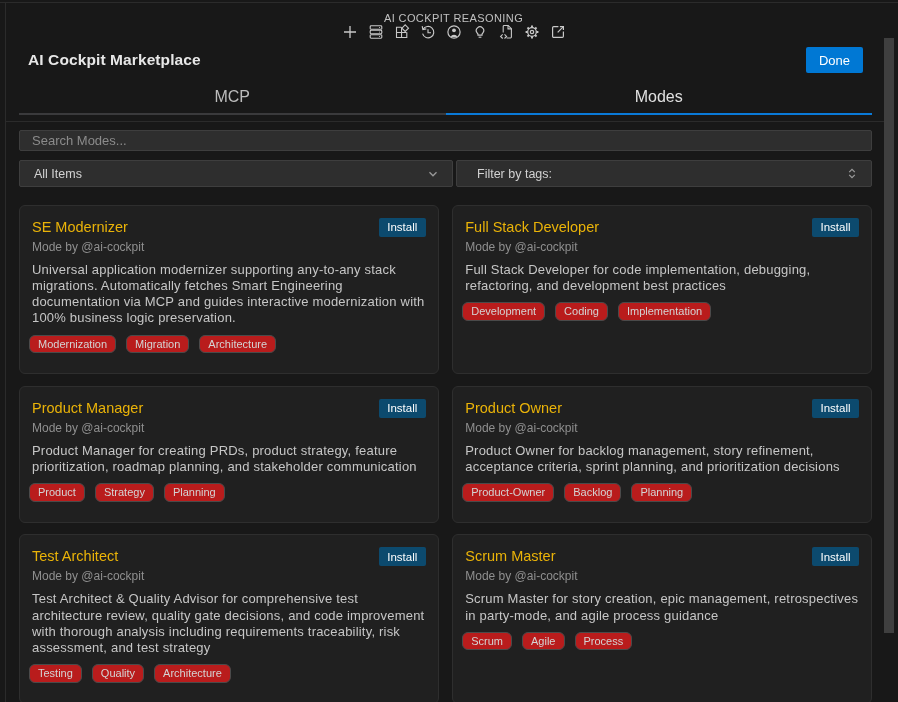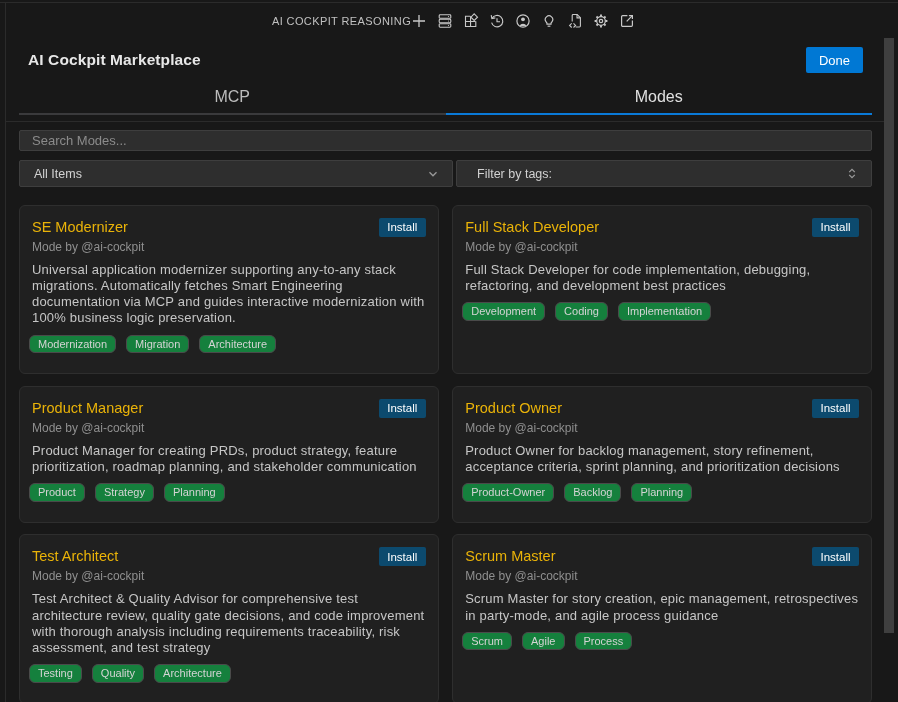--- a/index.html
+++ b/index.html
@@ -11,22 +11,23 @@
     position: relative;
   }
   .panel {
     position: absolute; left: 5px; top: 2px; right: 0; bottom: 0;
     border-left: 1px solid #2b2b2b;
   }
   .top-border { position: absolute; left: 0; top: 2px; width: 898px; height: 1px; background: #2b2b2b; }
 
   
   .top-bar {
-    height: 38px; display: flex; align-items: center; justify-content: center;
+    height: 38px; display: flex; align-items: center; justify-content: flex-end;
     padding: 0 19px 0 22px;
+    flex-direction: column;
   }
   .panel-title { font-size: 11px; letter-spacing: 0.4px; color: #c0c0c0; }
   .toolbar { display: flex; gap: 10px; }
   .icon-btn { width: 16px; height: 16px; color: #c8c8c8; cursor: pointer; }
   .icon-btn svg { display: block; width: 16px; height: 16px; }
 
   
   .title-row {
     height: 40px; display: flex; align-items: center; justify-content: space-between;
     padding: 0 35px 0 22px;
@@ -81,21 +82,21 @@
   .card-title { font-size: 14.5px; font-weight: normal; color: #eab308; line-height: 19px; }
   .install-btn {
     background: #0c4a6e; color: #ffffff; border: none; border-radius: 2px;
     font-family: inherit; font-size: 11.5px; height: 19px; padding: 0 8.5px;
     flex: none; cursor: pointer;
   }
   .card-author { font-size: 12px; color: #8f8f8f; margin-top: 3px; line-height: 15px; }
   .card-desc { font-size: 13px; letter-spacing: 0.2px; color: #c6c6c6; line-height: 16.3px; margin-top: 7px; }
   .card-tags { display: flex; gap: 10px; margin: 8px 0 8px -3px; flex-wrap: wrap; }
   .tag {
-    font-size: 11px; color: #d4d4d4; background: #15803d; border: 1px solid #4a4a4a;
+    font-size: 11px; color: #d4d4d4; background: #b91c1c; border: 1px solid #4a4a4a;
     border-radius: 6px; padding: 2px 8px; line-height: 12.5px; cursor: default;
   }
 
   
   .scrollbar-thumb {
     position: absolute; right: 4px; top: 38px; width: 10px; height: 595px;
     background: #3f3f3f;
   }
 </style>
 </head>

